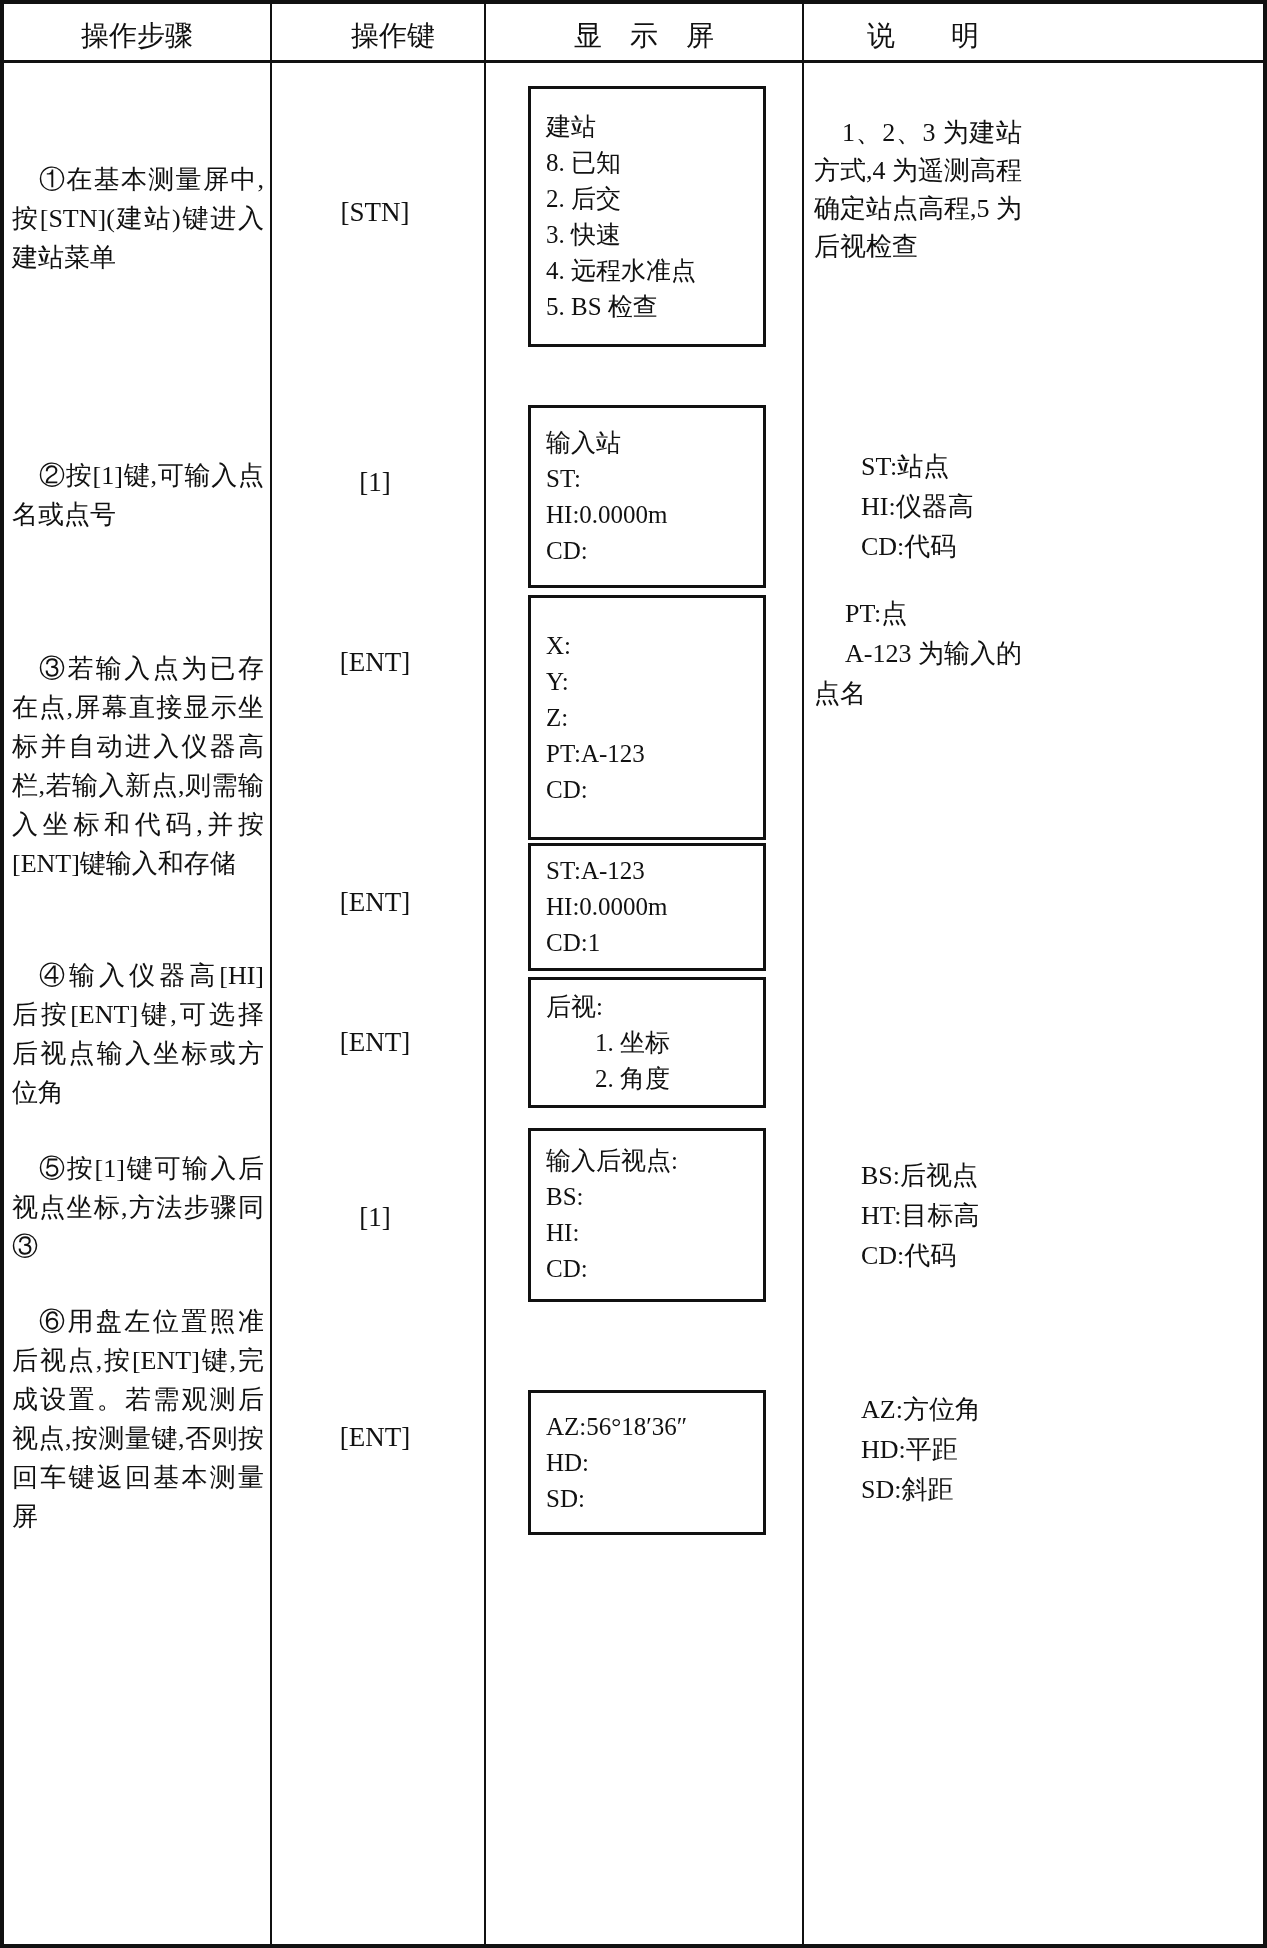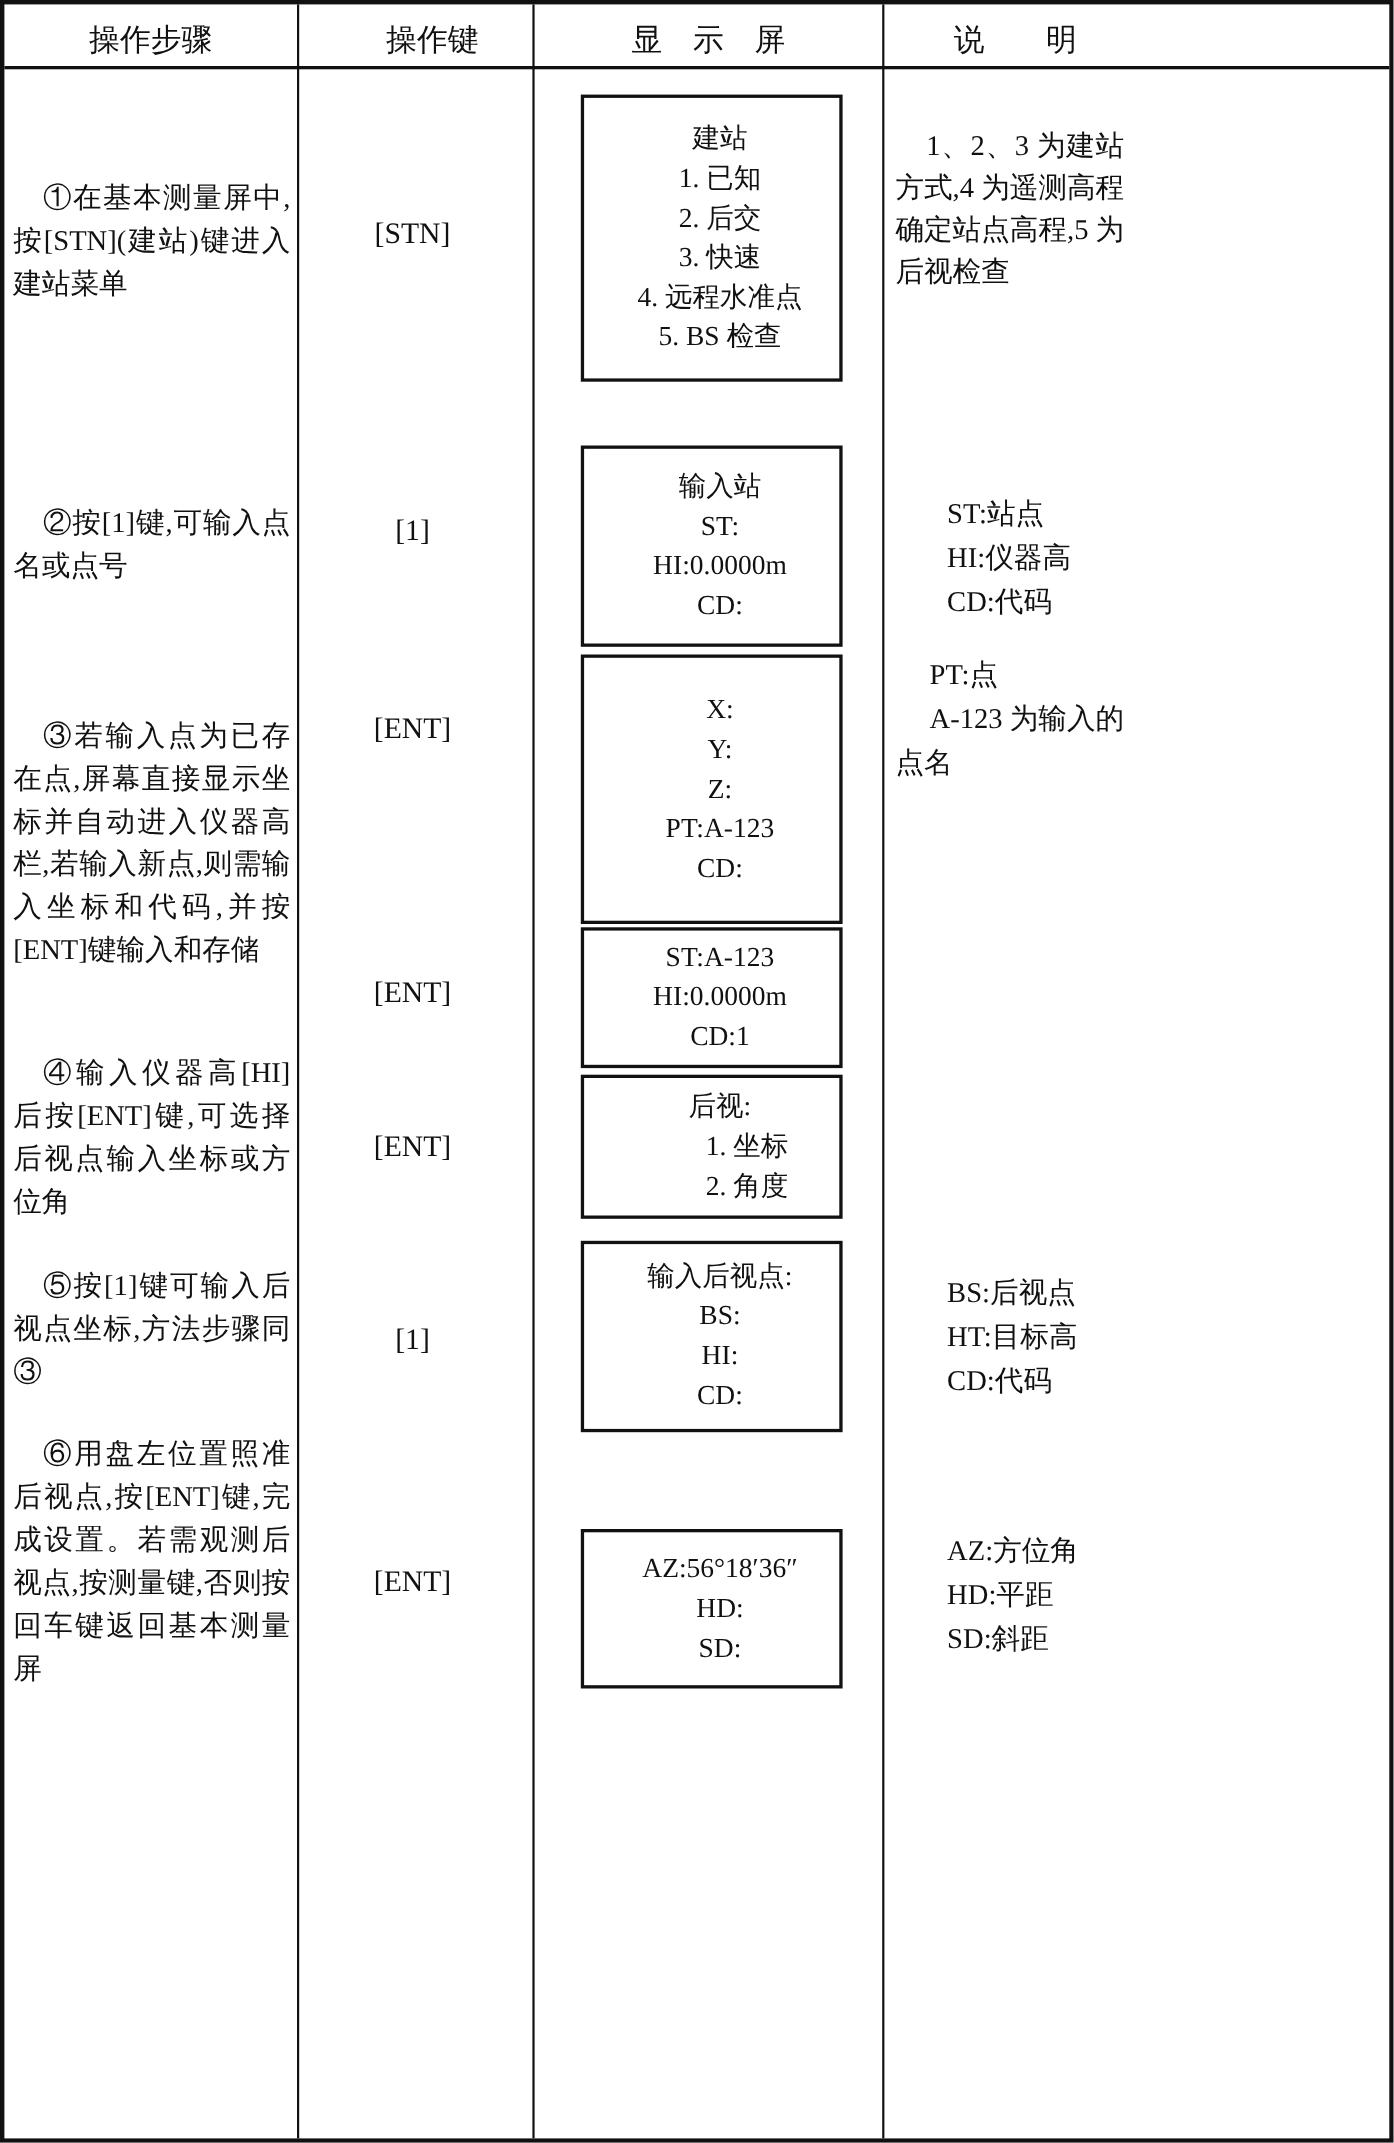--- a/index.html
+++ b/index.html
@@ -17,21 +17,21 @@
 
   
   .step { position:absolute; left:8px; width:252px; font-size:26px; line-height:39px;
           text-align:justify; text-indent:27px; }
 
   
   .key { position:absolute; left:264px; width:214px; text-align:center; font-size:27px; }
 
   
   .screen { position:absolute; left:524px; width:238px; border:3px solid #111;
-            display:flex; flex-direction:column; justify-content:center; background:#fff;align-items:center; }
+            display:flex; flex-direction:column; justify-content:center; background:#fff; }
   .sline { font-size:25px; line-height:36px; padding-left:15px; white-space:nowrap; }
   .sline.indent { padding-left:64px; }
 
   
   .note { position:absolute; font-size:26px; }
   .note-para { left:810px; width:208px; text-align:justify; text-indent:28px; line-height:38px; }
   .nline { line-height:40px; }
   .npara { text-align:justify; text-indent:31px; line-height:40px; }
   .note-list { left:843px; width:180px;margin-left:14px; }
   .note-mixed { left:810px; width:208px; }
@@ -62,21 +62,21 @@
   <div class="key" style="top:193px">[STN]</div>
   <div class="key" style="top:463px">[1]</div>
   <div class="key" style="top:643px">[ENT]</div>
   <div class="key" style="top:883px">[ENT]</div>
   <div class="key" style="top:1023px">[ENT]</div>
   <div class="key" style="top:1198px">[1]</div>
   <div class="key" style="top:1418px">[ENT]</div>
 
   <div class="screen" style="top:82px;height:261px">
     <div class="sline">建站</div>
-    <div class="sline">1. 已知</div>
+    <div class="sline">8. 已知</div>
     <div class="sline">2. 后交</div>
     <div class="sline">3. 快速</div>
     <div class="sline">4. 远程水准点</div>
     <div class="sline">5. BS 检查</div>
   </div>
 
   <div class="screen" style="top:401px;height:183px">
     <div class="sline">输入站</div>
     <div class="sline">ST:</div>
     <div class="sline">HI:0.0000m</div>

